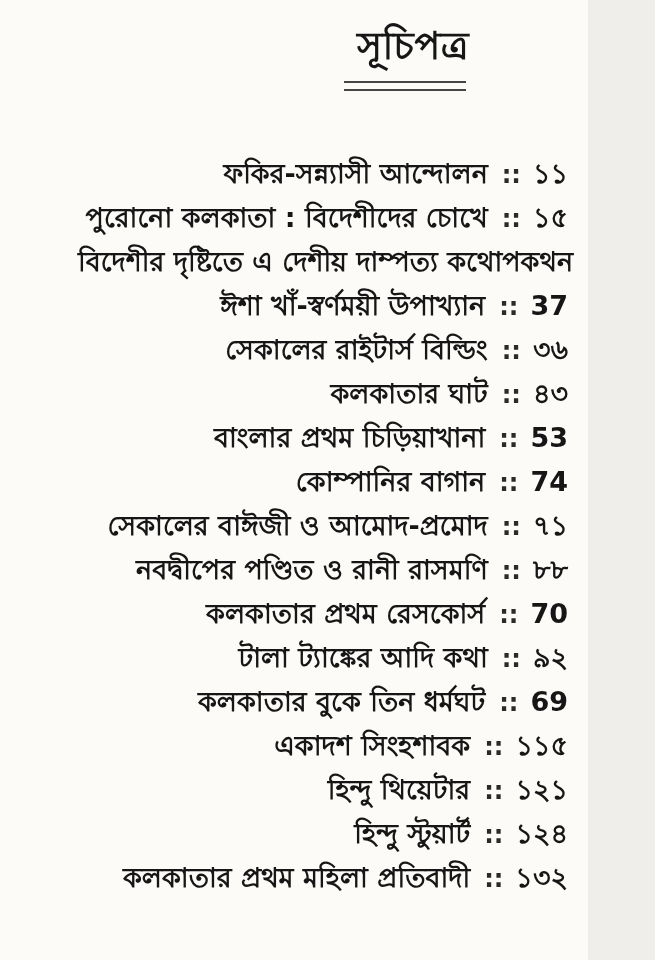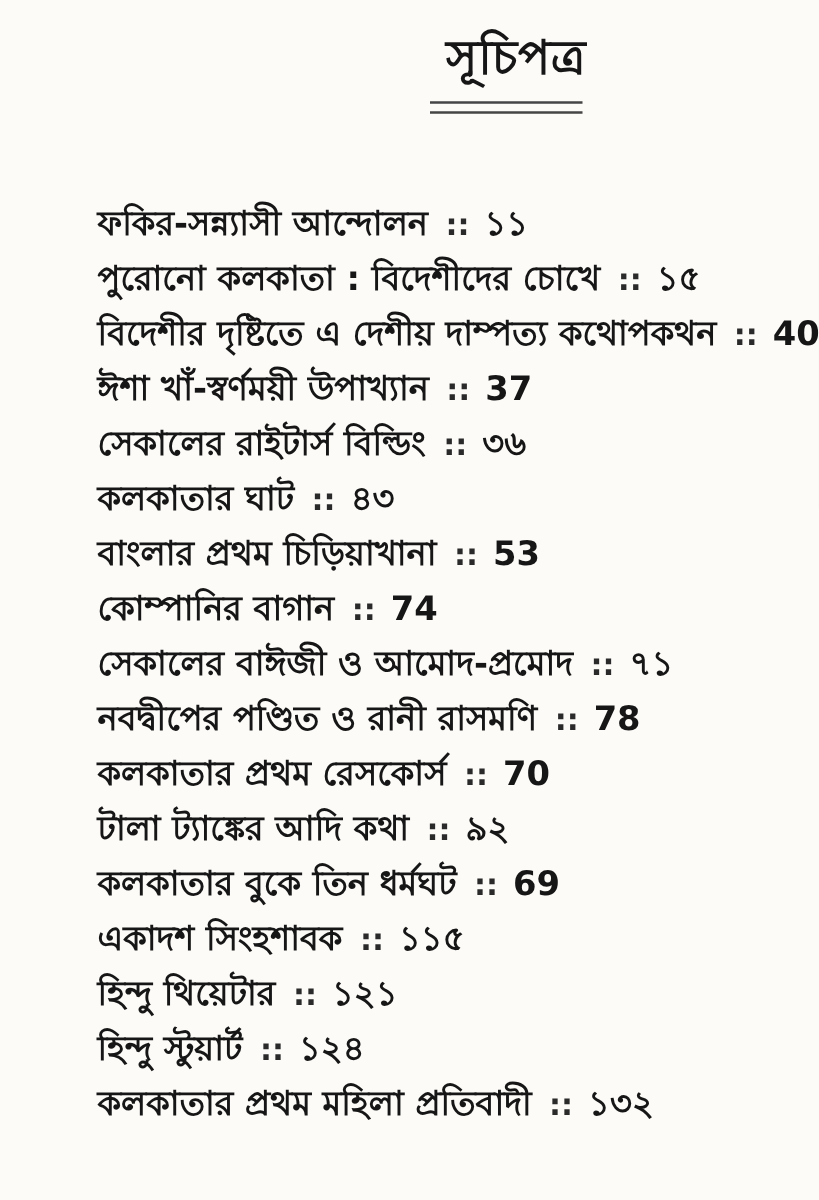--- a/index.html
+++ b/index.html
@@ -3,21 +3,21 @@
 <meta charset="utf-8">
 <style>
   * { margin: 0; padding: 0; box-sizing: border-box; }
   html, body { width: 655px; height: 960px; }
   body {
     background: #efeeea;
     font-family: "DejaVu Sans", sans-serif;
   }
   .page {
     position: relative;
-    width: 655px;
+    width: 588px;
     height: 960px;
     background: #fcfbf8;
     color: #161616;
     overflow: hidden;
   }
   .header {
     position: relative;
     height: 132px;
   }
   .title {
@@ -38,24 +38,25 @@
     width: 122px;
     height: 10px;
     border-top: 2px solid #454545;
     border-bottom: 2px solid #454545;
   }
   .toc {
     padding: 16px 20px 0 78px;
   }
   .entry {
     height: 44px;
-    line-height: 64px;
+    line-height: 52px;
     font-size: 27px;
     font-weight: 600;
     white-space: nowrap;
+    text-align: right;
   }
   .entry-sep {
     display: inline-block;
     margin: 0 12px 0 14px;
     font-size: 24px;
     font-weight: 700;
     color: #2a2a2a;
   }
   .entry-page {
     font-weight: 600;
@@ -102,21 +103,21 @@
 
       <div class="entry">
         <span class="entry-title">কোম্পানির বাগান</span><span class="entry-sep">::</span><span class="entry-page">74</span>
       </div>
 
       <div class="entry">
         <span class="entry-title">সেকালের বাঈজী ও আমোদ-প্রমোদ</span><span class="entry-sep">::</span><span class="entry-page">৭১</span>
       </div>
 
       <div class="entry">
-        <span class="entry-title">নবদ্বীপের পণ্ডিত ও রানী রাসমণি</span><span class="entry-sep">::</span><span class="entry-page">78</span>
+        <span class="entry-title">নবদ্বীপের পণ্ডিত ও রানী রাসমণি</span><span class="entry-sep">::</span><span class="entry-page">৮৮</span>
       </div>
 
       <div class="entry">
         <span class="entry-title">কলকাতার প্রথম রেসকোর্স</span><span class="entry-sep">::</span><span class="entry-page">70</span>
       </div>
 
       <div class="entry">
         <span class="entry-title">টালা ট্যাঙ্কের আদি কথা</span><span class="entry-sep">::</span><span class="entry-page">৯২</span>
       </div>
 

